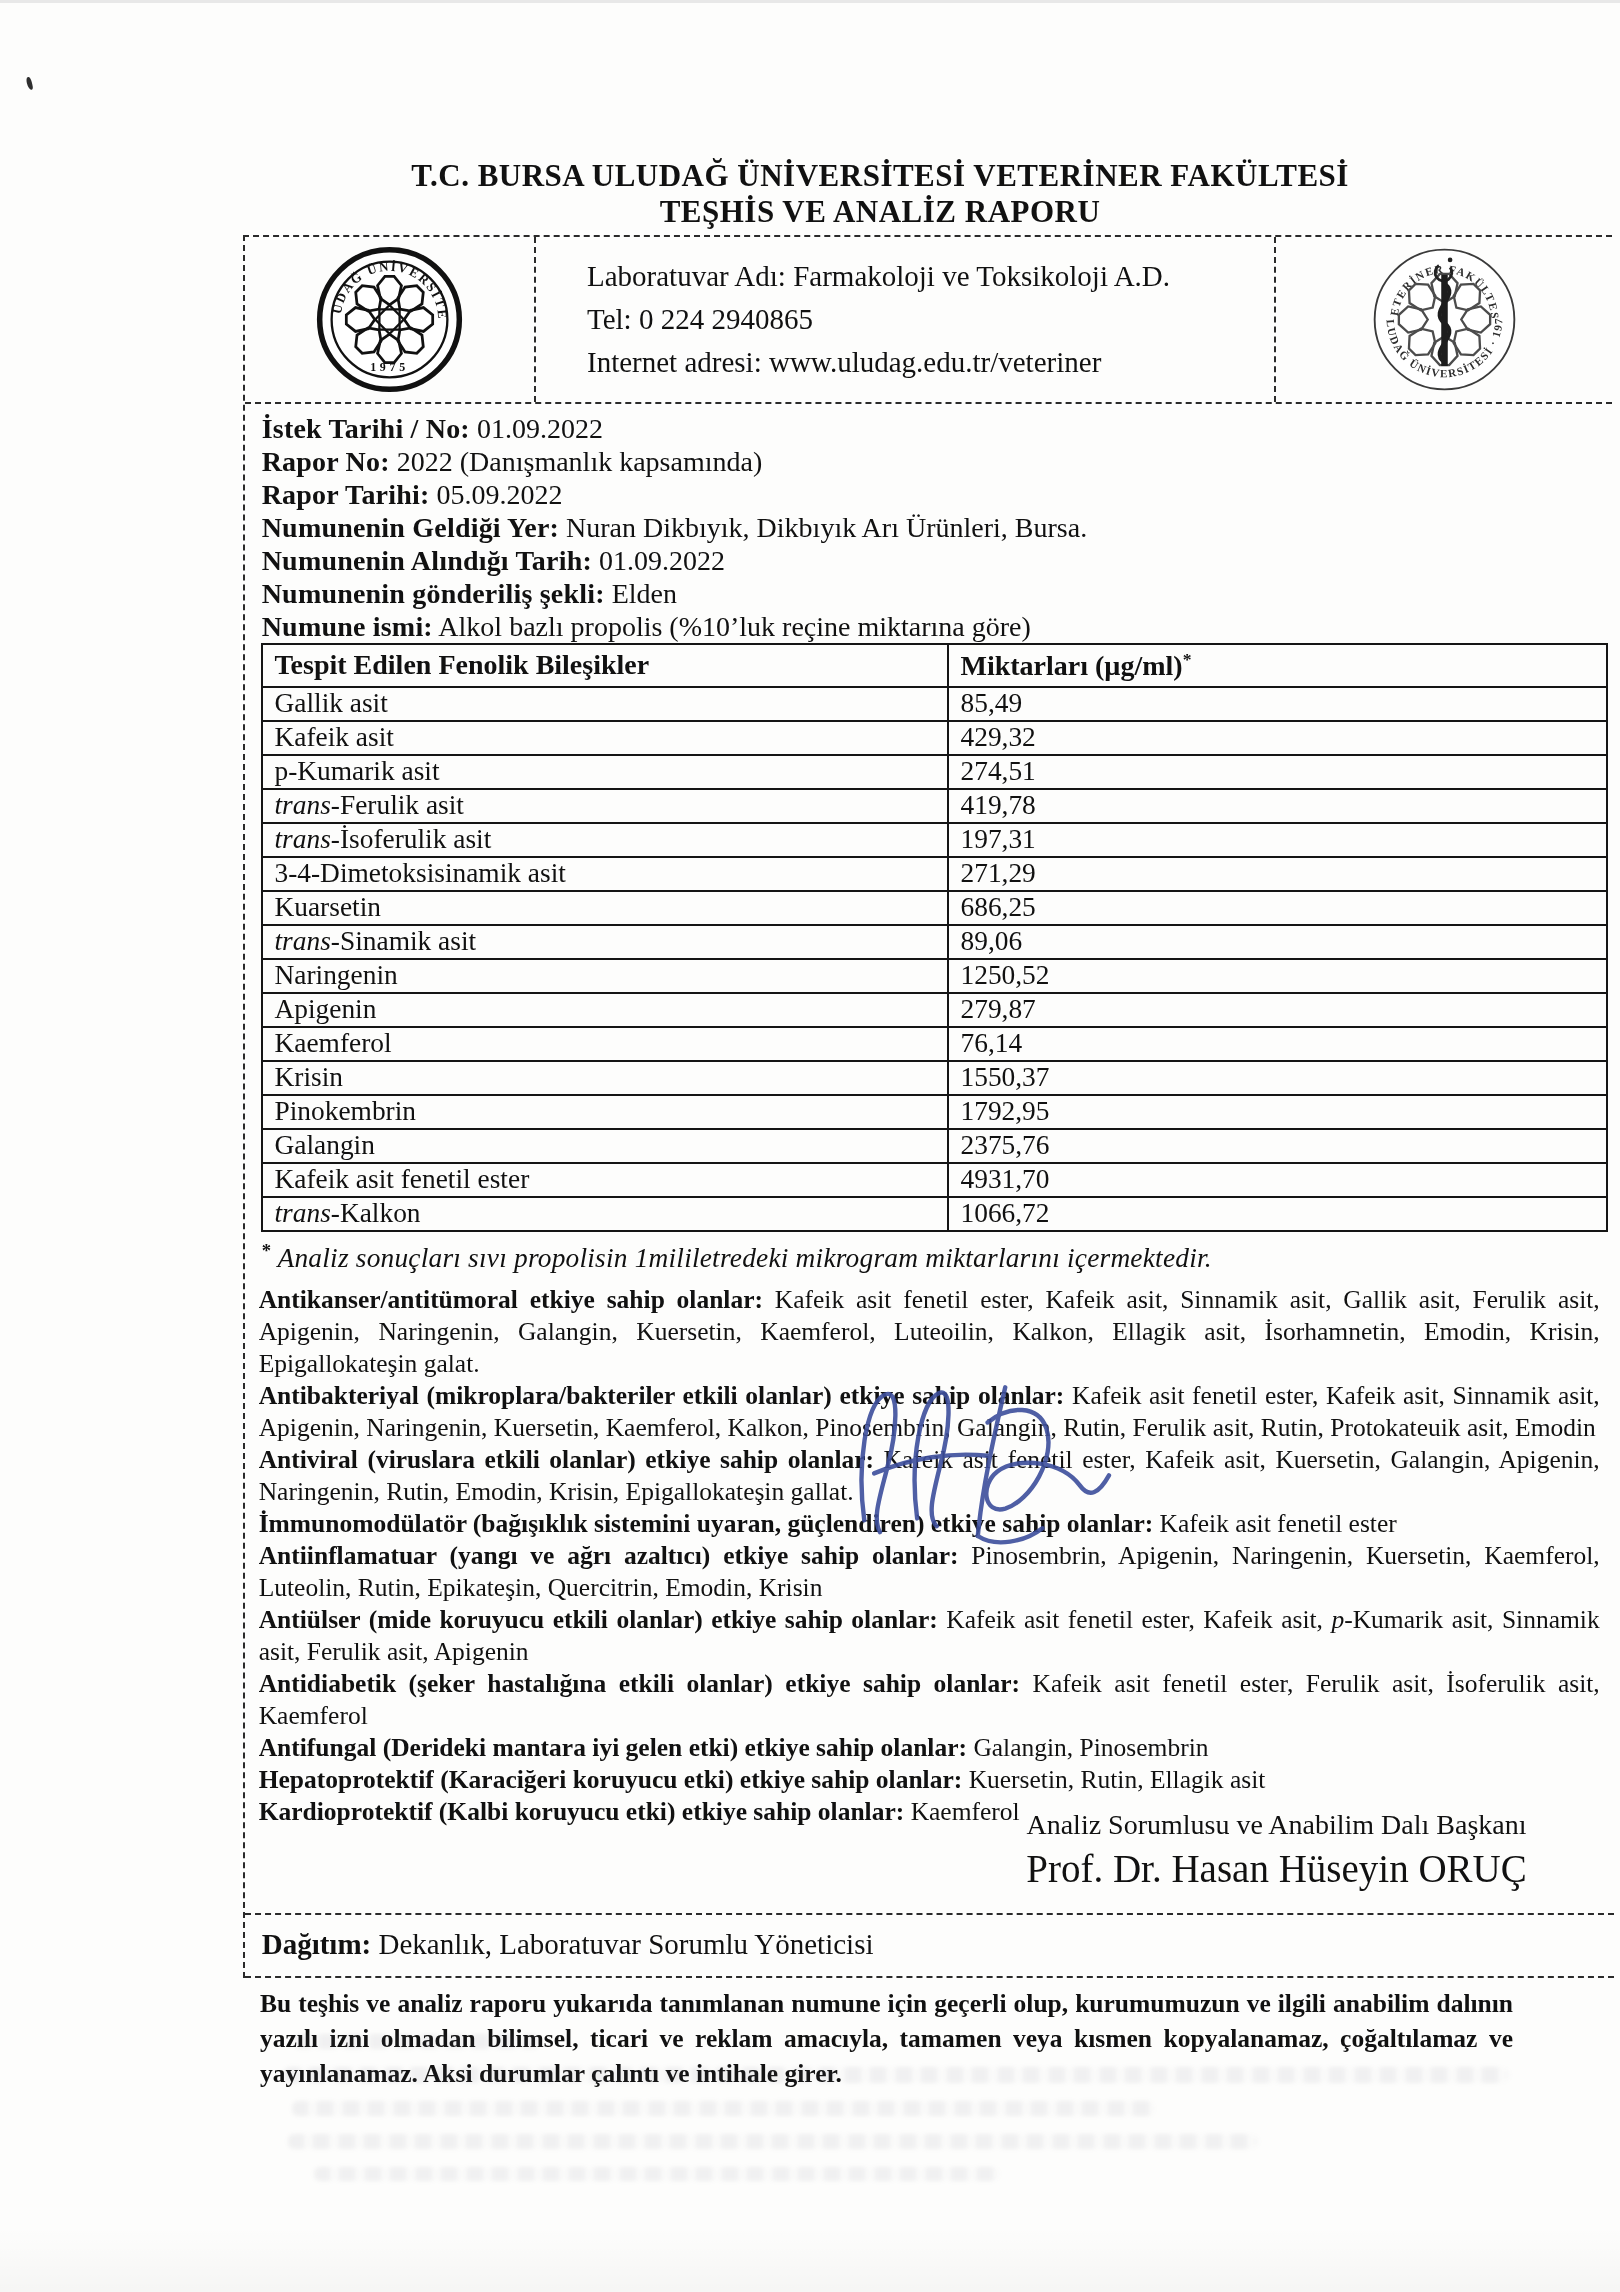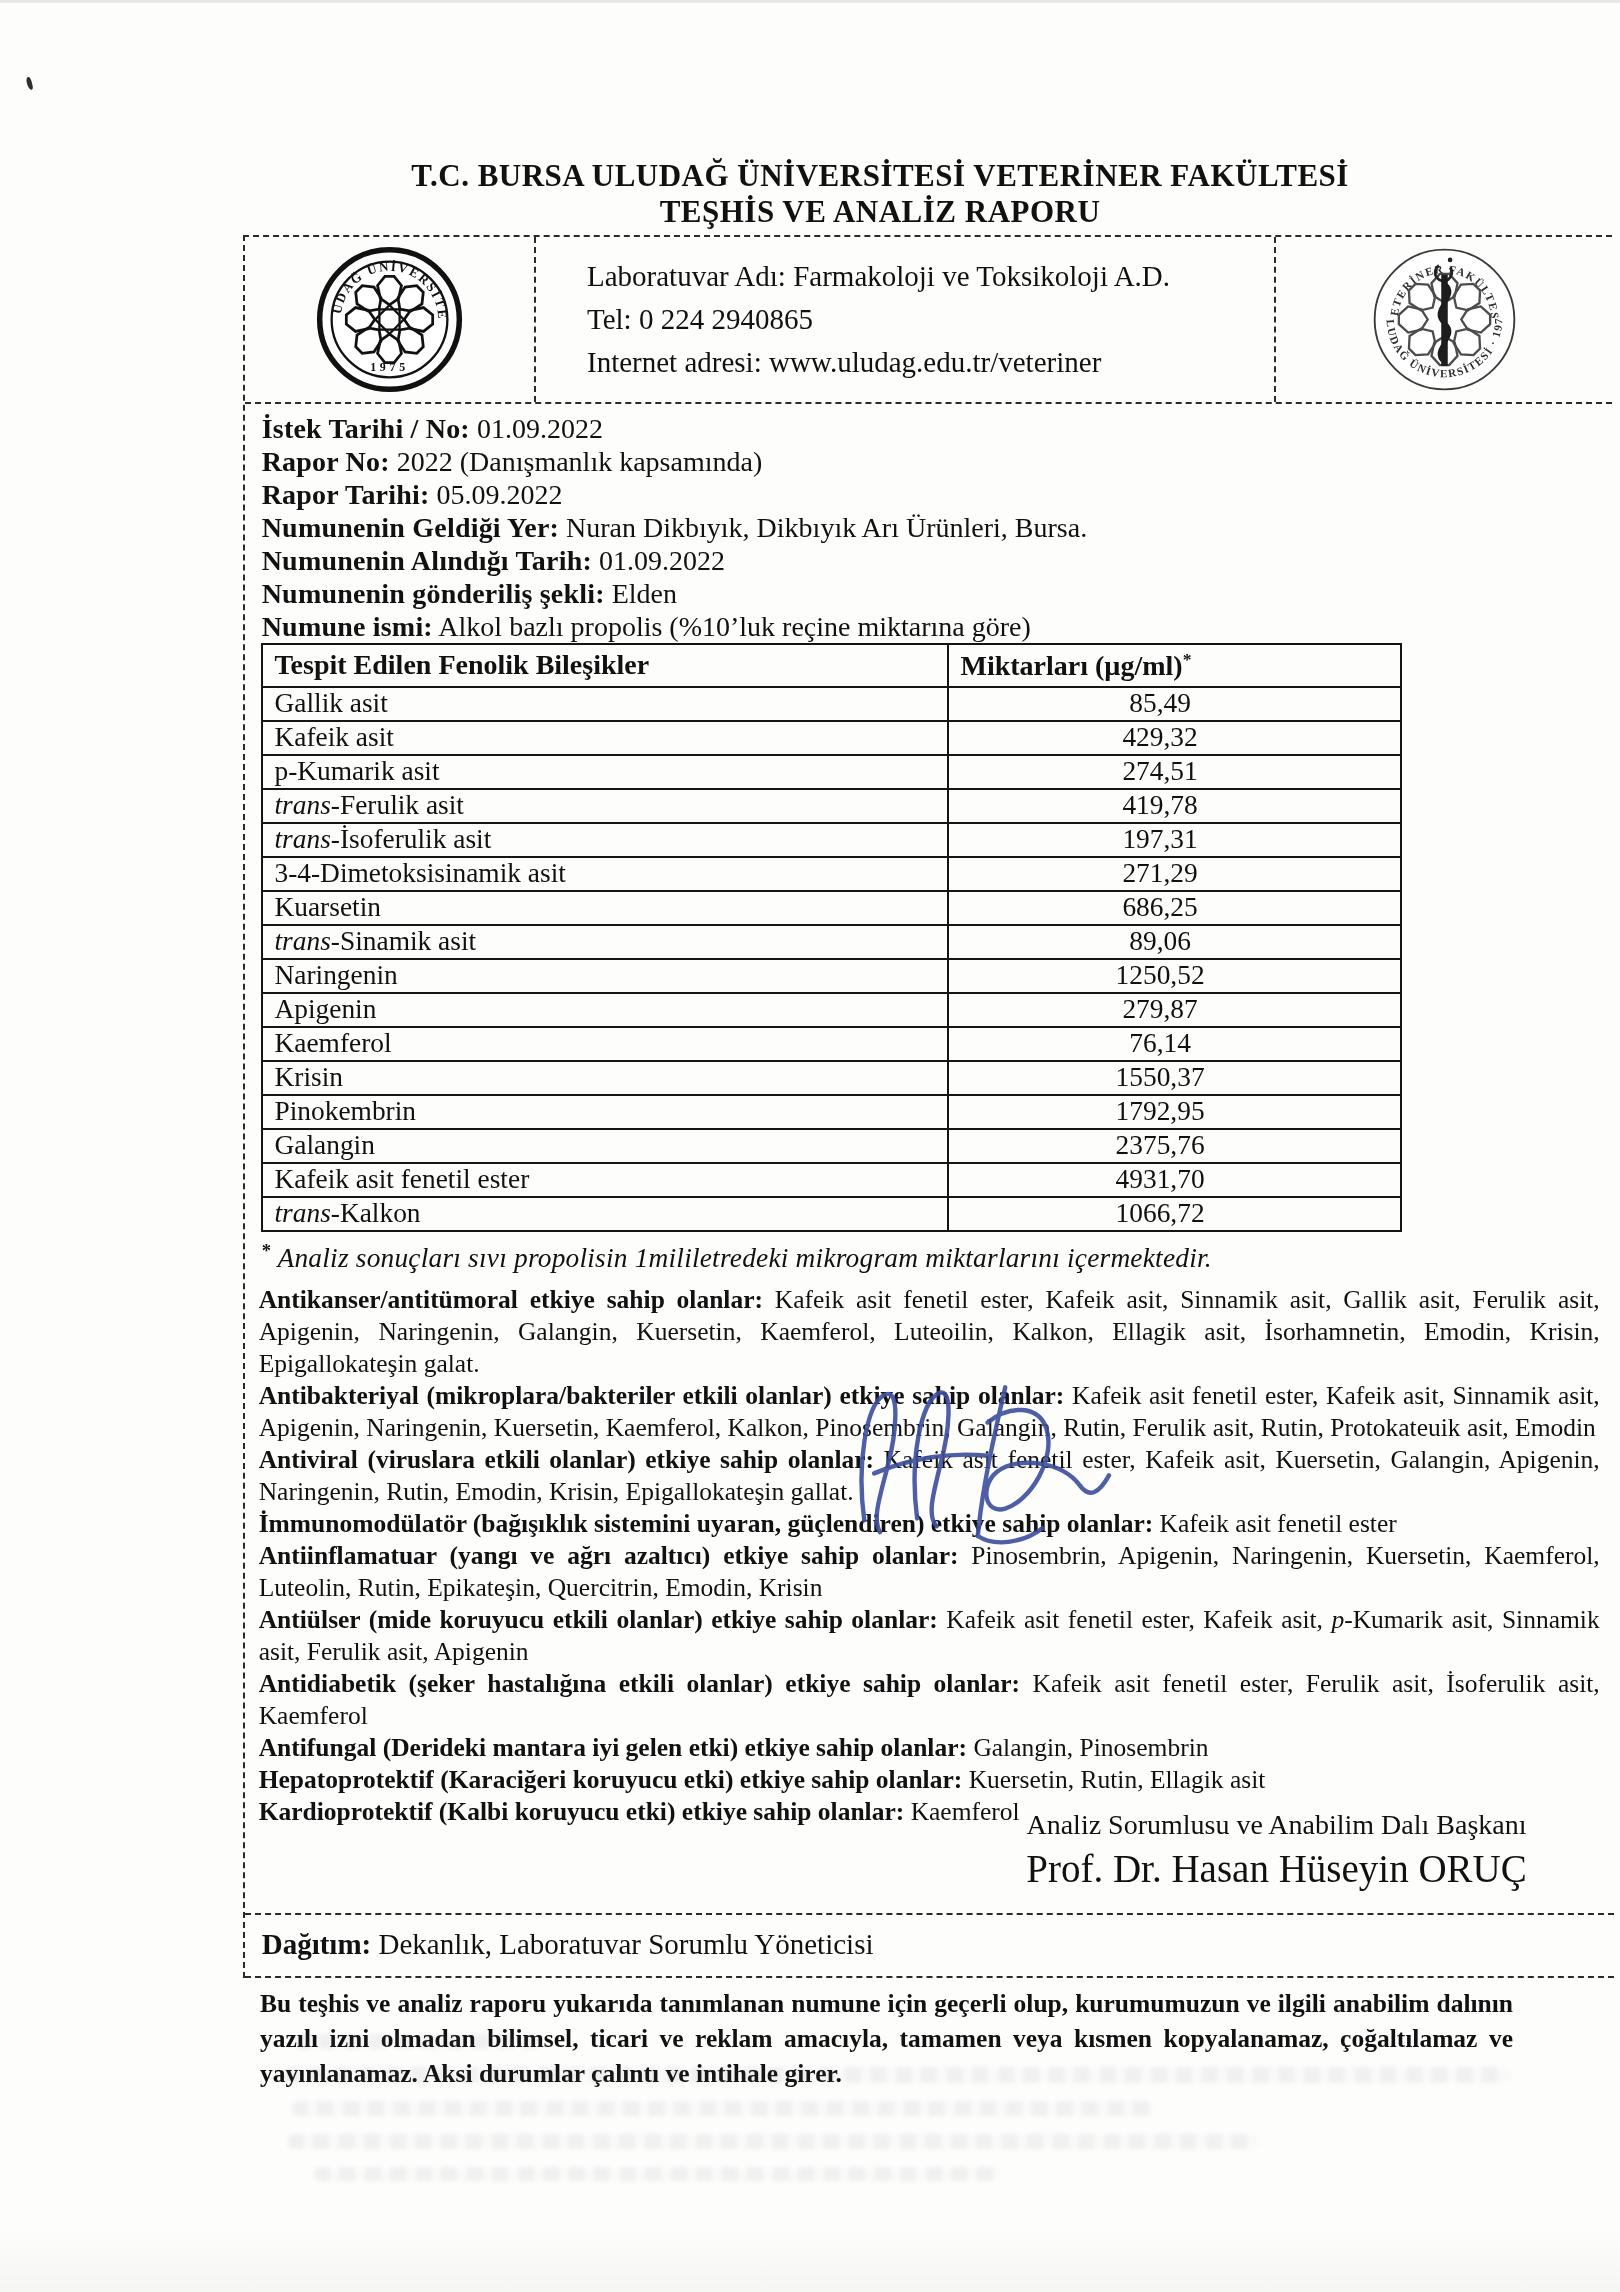--- a/index.html
+++ b/index.html
@@ -27,26 +27,26 @@
     display:flex;align-items:center;justify-content:center;}
   .lab-cell{width:740px;border-right:2px dashed #2a2a2a;box-sizing:border-box;
     display:flex;flex-direction:column;justify-content:center;padding-left:51px;}
   .lab-line{font-size:29px;line-height:43px;white-space:nowrap;}
   .logo-cell2{flex:1;display:flex;align-items:center;justify-content:center;}
   
   .info-block{padding:7.8px 0 0 16.7px;}
   .info-line{font-size:28px;line-height:33px;white-space:nowrap;}
   .info-line b{letter-spacing:0.2px;text-align:center;}
   
-  .report-table{border-collapse:collapse;margin-left:15.7px;width:1141px;table-layout:fixed;}
+  .report-table{border-collapse:collapse;margin-left:15.7px;width:1347px;table-layout:fixed;}
   .report-table th,.report-table td{border:2px solid #151515;box-sizing:border-box;}
   .report-table th{height:43px;font-size:28px;text-align:left;padding:0 0 0 11.8px;}
   .report-table td{height:34px;font-size:27.4px;padding:0 0 0 11.8px;}
   .report-table .c1h{width:686px;}
-  .report-table td.c2{text-align:center;padding-right:40px;}
+  .report-table td.c2{text-align:left;padding-right:40px;}
   .report-table sup{font-size:17.6px;}
   
   .footnote{margin:7.8px 0 0 16.7px;font-size:27.4px;}
   .footnote sup{font-size:18.6px;font-weight:bold;}
   .footnote i{letter-spacing:0.2px;}
   
   .effects{margin:9.8px 14.7px 0 13.7px;width:1341px;}
   .effects p{margin:0;font-size:25.5px;line-height:32px;text-align:justify;}
   
   .sign-block{position:absolute;top:1566px;left:708px;width:647px;text-align:center;}

